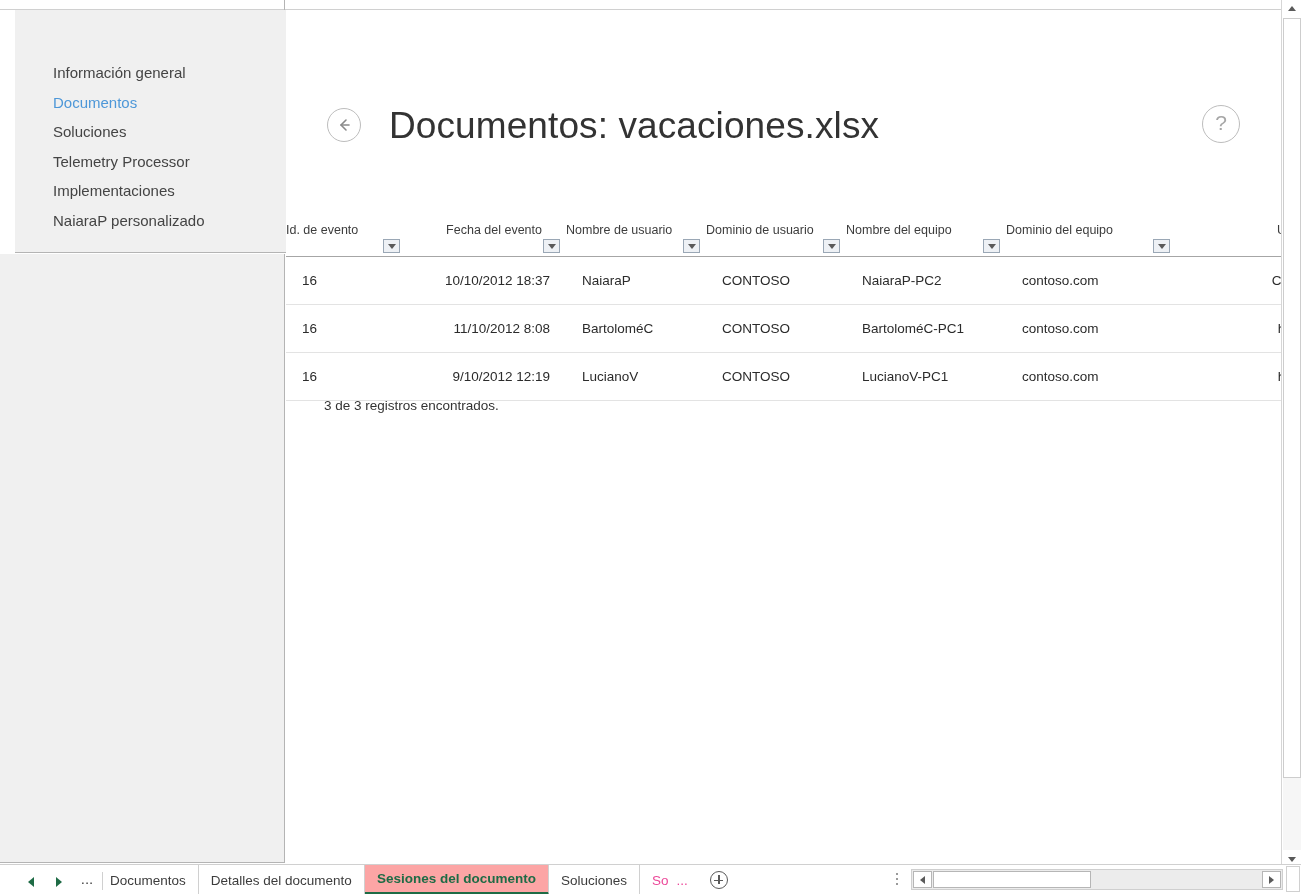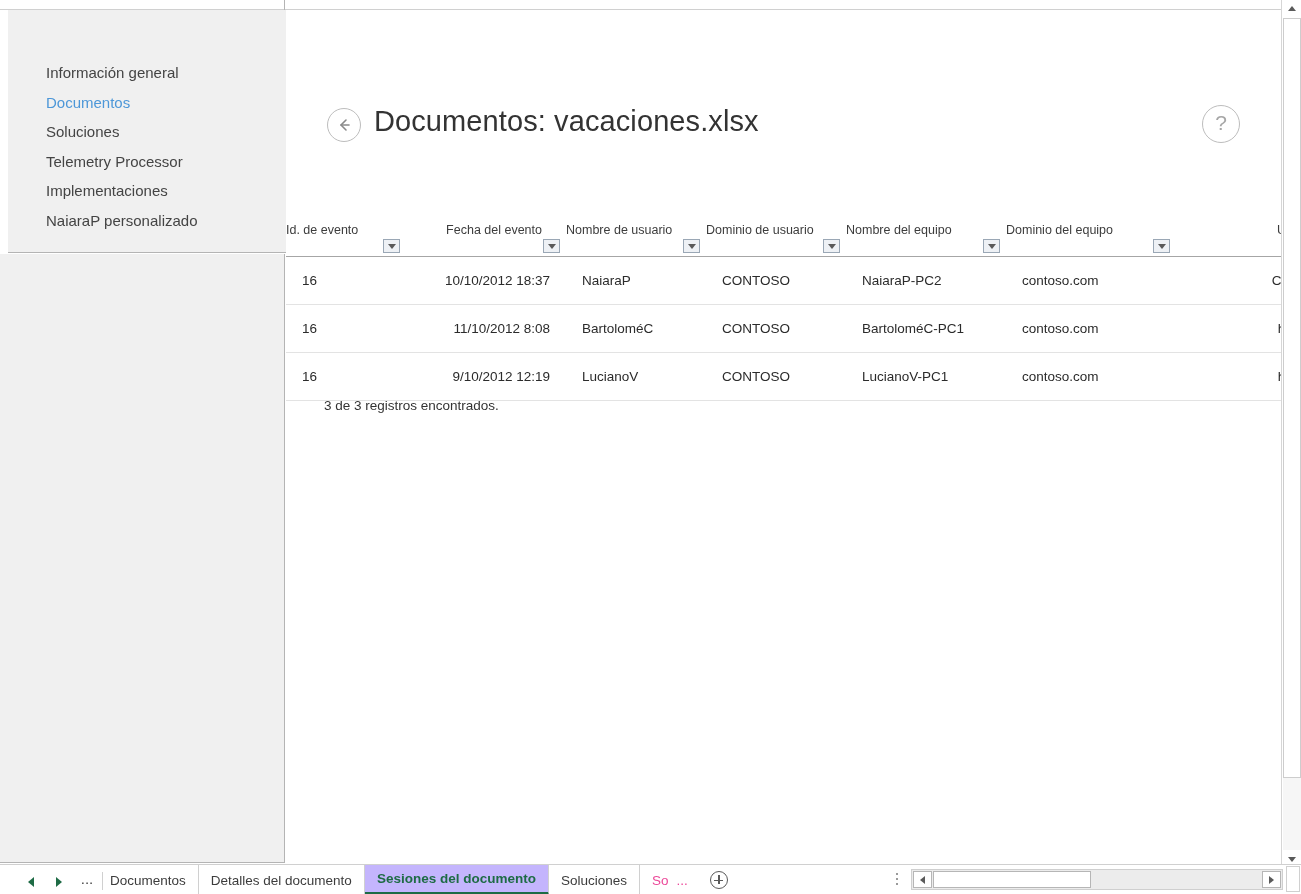--- a/index.html
+++ b/index.html
@@ -38,21 +38,21 @@
     border:2px solid #21704c;
     background:#ffffff;
   }
   .cell-handle {
     position:absolute; left:318px; top:88px; width:8px; height:8px;
     background:#21704c;
   }
 
   
   .nav-panel {
-    position:absolute; left:8px; top:10px; width:302px; height:243px;
+    position:absolute; left:15px; top:10px; width:302px; height:243px;
     background:#f0f0f0;
     border-right:1px solid #b4b4b4;
     border-bottom:1px solid #b4b4b4;
   }
   .nav-list { position:absolute; left:38px; top:48px; width:230px; }
   .nav-item {
     font-size:15px; line-height:29.5px; color:#444444;
     cursor:pointer; white-space:nowrap;
   }
   .nav-item.active { color:#4d97d8; }
@@ -74,22 +74,22 @@
 
   .back-btn {
     position:absolute; left:41px; top:98px;
     width:34px; height:34px; border-radius:50%;
     border:1.6px solid #bdbdbd; background:#ffffff;
     cursor:pointer;
   }
   .back-btn svg { position:absolute; left:7px; top:7px; }
 
   .report-title {
-    position:absolute; left:88px; top:95px;
-    font-size:29px; color:#333333; letter-spacing:.1px;
+    position:absolute; left:103px; top:95px;
+    font-size:37px; color:#333333; letter-spacing:.1px;
     white-space:nowrap;
   }
 
   .help-btn {
     position:absolute; left:916px; top:95px;
     width:38px; height:38px; border-radius:50%;
     border:1.8px solid #bdbdbd; background:#ffffff;
     color:#a6a6a6; font-size:21px; text-align:center; line-height:34px;
     cursor:pointer;
   }
@@ -196,21 +196,21 @@
   }
   .sheet-tab {
     display:flex; align-items:center; padding:0 12px;
     font-size:13.5px; color:#3c3c3c; cursor:pointer;
     border-right:1px solid #d0d0d0; white-space:nowrap;
   }
   .sheet-tab.active {
     color:#1e6b45; font-weight:bold;
     border-bottom:3px solid #1e6b45;
     border-right:1px solid #d0d0d0;
-    background:#c4b5fd;
+    background:#fca5a5;
   }
   .sheet-tab.truncated { color:#ec4899; }
   .add-sheet {
     display:flex; align-items:center; padding:0 10px; cursor:pointer;
   }
   .add-sheet .circle {
     width:18px; height:18px; border-radius:50%; border:1.4px solid #5a5a5a;
     position:relative;
   }
   .add-sheet .circle:before, .add-sheet .circle:after {

